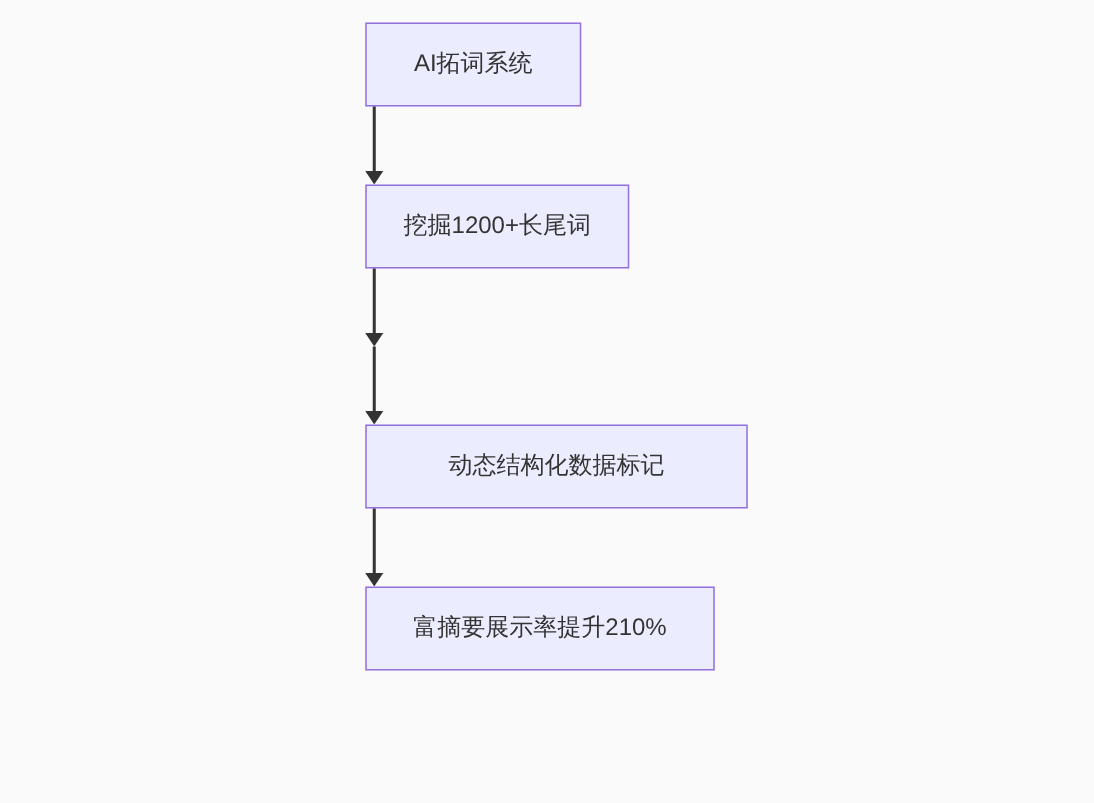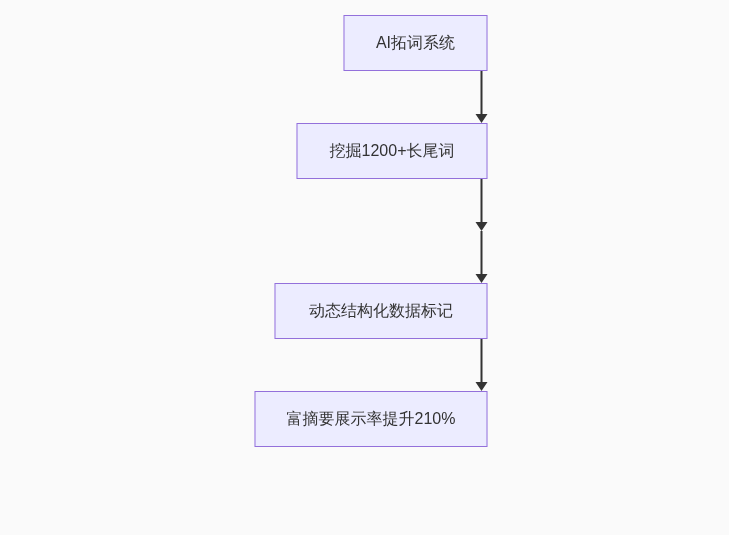--- a/index.html
+++ b/index.html
@@ -14,40 +14,40 @@
     overflow: hidden;
     font-family: "Liberation Sans", "DejaVu Sans", sans-serif;
   }
   .flow-column {
     position: absolute;
     top: 15px;
     left: 371px;
     transform: translateX(-50%);
     display: flex;
     flex-direction: column;
-    align-items: flex-end;
+    align-items: flex-start;
   }
   .node {
     box-sizing: border-box;
     height: 56px;
     display: flex;
     align-items: center;
     justify-content: center;
     background: var(--node-fill, #ECECFF);
     border: 1px solid var(--node-border, #9370DB);
     color: var(--text, #333333);
     font-size: 16px;
     line-height: 1;
     white-space: nowrap;
     text-align: center;
   }
   .node.n1 { width: 144px; }
-  .node.n2 { width: 191px; }
+  .node.n2 { width: 176px; }
   .node.n3 { width: 222px; }
-  .node.n4 { width: 213px; }
+  .node.n4 { width: 255px; font-family: Liberation Mono, monospace; }
   .node.n5 { width: 233px; }
   .edge {
     display: flex;
     flex-direction: column;
     align-items: center;
     height: 52px;
   }
   .edge-line {
     width: 2px;
     flex: 1 1 auto;

